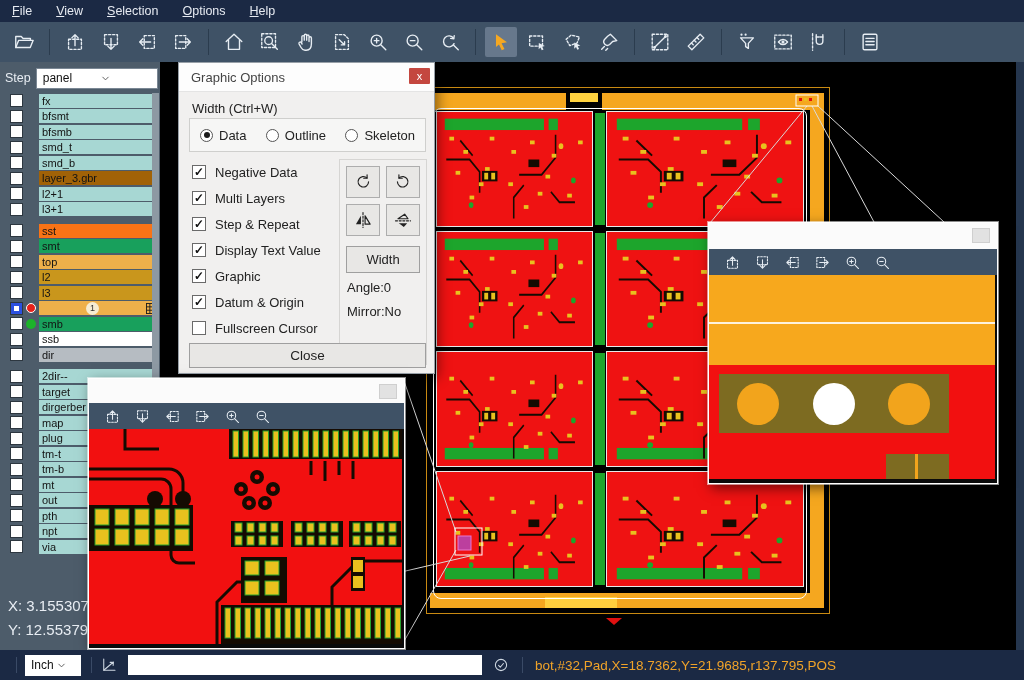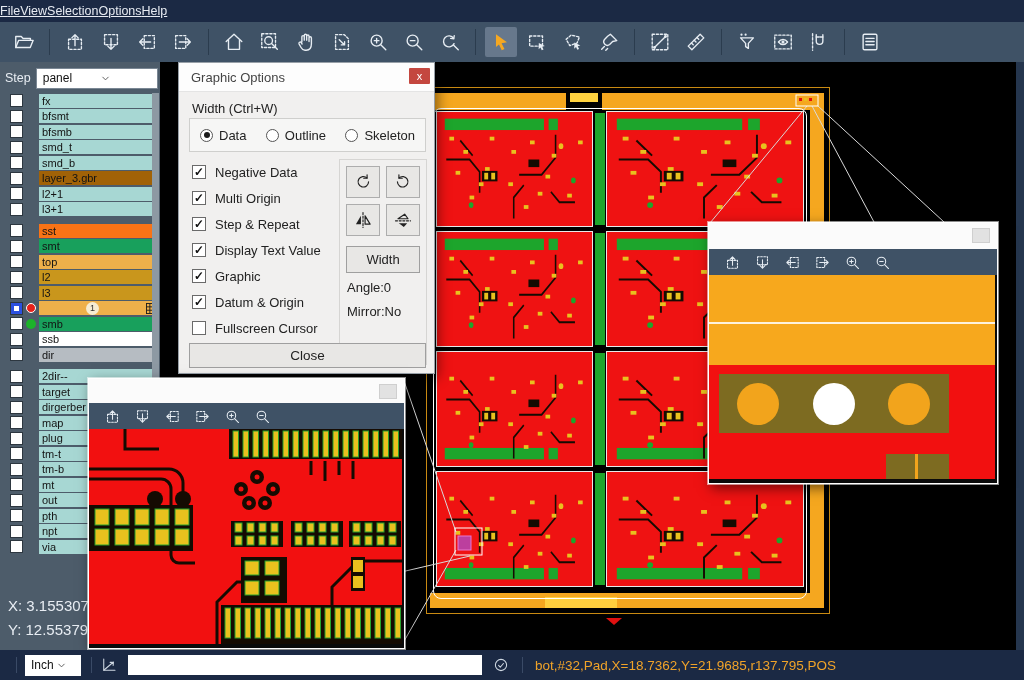--- a/index.html
+++ b/index.html
@@ -1,21 +1,21 @@
 <!DOCTYPE html>
 <html><head>
 <meta charset="utf-8">
 <style>
   html,body{margin:0;padding:0;background:#000;}
   #app{position:relative;width:1024px;height:680px;overflow:hidden;background:#000;
        font-family:"Liberation Sans",sans-serif;-webkit-font-smoothing:antialiased;}
   
   #menubar{position:absolute;left:0;top:0;width:1024px;height:22px;background:#1b2944;
            display:flex;align-items:center;color:#e7ebf2;font-size:12.5px;z-index:70;}
-  .mitem{padding:0 0;cursor:default;text-decoration:underline;}
+  .mitem{padding:0 12px;cursor:default;}
   .mitem .u{text-decoration:underline;}
   
   #toolbar{position:absolute;left:0;top:22px;width:1024px;height:40px;background:#3f5266;
            display:flex;align-items:center;padding-left:6px;box-sizing:border-box;z-index:70;}
   .tbtn{width:32px;height:30px;margin:0 2px;border-radius:2px;display:flex;align-items:center;justify-content:center;}
   .tbtn .ic{color:#e7edf3;}
   .tbtn.active{background:#67788c;}
   .tbtn.active .ic{color:#f6a821;}
   .tsep{width:1px;height:26px;background:#2b3c4e;margin:0 7px;}
   svg.ic{display:block;}
@@ -953,21 +953,21 @@
           <span>Skeleton</span>
         </div>
       </div>
     <div id="dlg-checks">
         <div class="dchk">
           <span class="dbox">✓</span>
           <span>Negative Data</span>
         </div>
         <div class="dchk">
           <span class="dbox">✓</span>
-          <span>Multi Origin</span>
+          <span>Multi Layers</span>
         </div>
         <div class="dchk">
           <span class="dbox">✓</span>
           <span>Step &amp; Repeat</span>
         </div>
         <div class="dchk">
           <span class="dbox">✓</span>
           <span>Display Text Value</span>
         </div>
         <div class="dchk">

